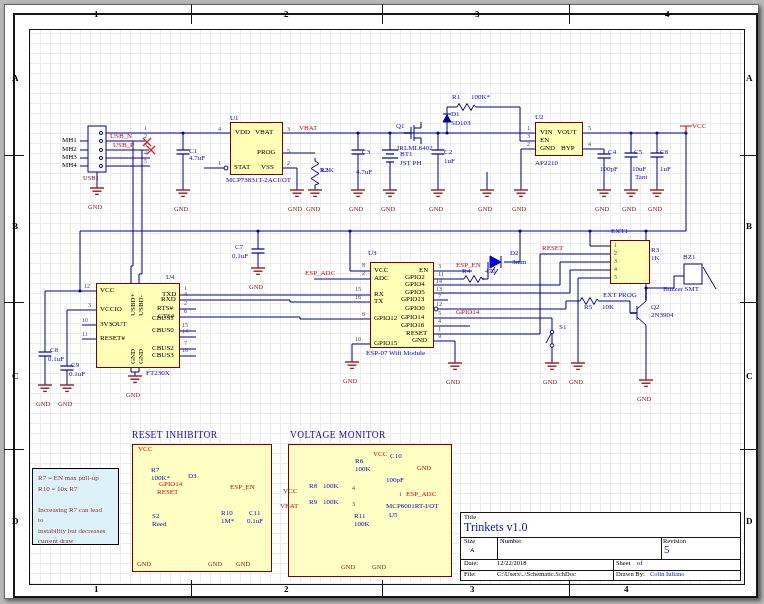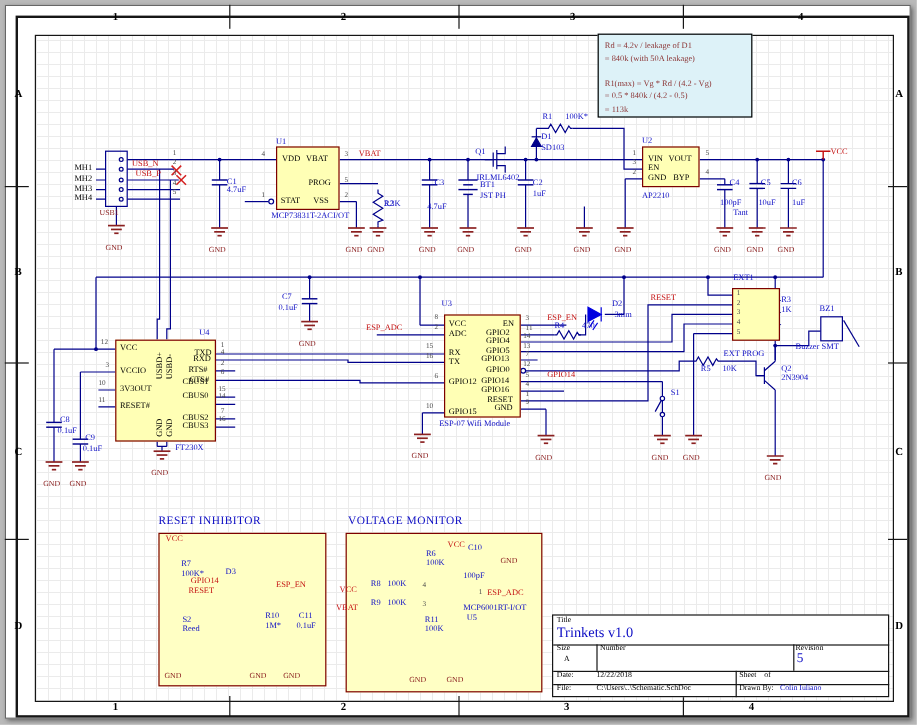--- a/index.html
+++ b/index.html
@@ -262,26 +262,27 @@
     </g>
 
     <g stroke="#d42020" stroke-width="1.3">
       <line x1="143" y1="138" x2="151" y2="146"></line>
         <line x1="151" y1="138" x2="143" y2="146"></line>
       <line x1="147" y1="146" x2="155" y2="154"></line>
         <line x1="155" y1="146" x2="147" y2="154"></line>
     </g>
   </svg>
 
-  <div class="notebox" style="left:498px;top:28px;width:129px;height:70px">Rd = 4.2v / leakage of D1
-    = 840k (with 50A leakage)
-
-R1(max) = Vg * Rd / (4.2 - Vg)
-    = 0.5 * 840k / (4.2 - 0.5)
-    = 113k</div>
+  <div class="notebox" style="left:32px;top:468px;width:87px;height:77px">R7 = EN max pull-up
+R10 = 10x R7
+
+Increasing R7 can lead
+to
+instability but decreases
+current draw</div>
 
   <div id="tblock">
     <div class="ln" style="left:0;top:24px;width:280px;height:1px"></div>
     <div class="ln" style="left:0;top:46px;width:280px;height:1px"></div>
     <div class="ln" style="left:0;top:57px;width:280px;height:1px"></div>
     <div class="ln" style="left:36px;top:24px;width:1px;height:22px"></div>
     <div class="ln" style="left:200px;top:24px;width:1px;height:22px"></div>
     <div class="ln" style="left:152px;top:46px;width:1px;height:22px"></div>
   </div>
   <span class="tb" style="left:464px;top:513px">Title</span>
@@ -393,21 +394,21 @@
       <span class="lb num" style="left: 527px; top: 125px;">1</span>
       <span class="lb num" style="left: 527px; top: 133px;">3</span>
       <span class="lb num" style="left: 527px; top: 141px;">2</span>
       <span class="lb num" style="left: 588px; top: 125px;">5</span>
       <span class="lb num" style="left: 588px; top: 141px;">4</span>
       <span class="lb des" style="left: 535px; top: 160px;">AP2210</span>
       <span class="lb des" style="left: 608px; top: 149px;">C4</span>
       <span class="lb val" style="left: 600px; top: 166px;">100pF</span>
       <span class="lb des" style="left: 634px; top: 149px;">C5</span>
       <span class="lb val" style="left: 632px; top: 166px;">10uF</span>
-      <span class="lb val" style="left: 611px; top: 174px;">Tant</span>
+      <span class="lb val" style="left: 635px; top: 174px;">Tant</span>
       <span class="lb des" style="left: 660px; top: 149px;">C6</span>
       <span class="lb val" style="left: 660px; top: 166px;">1uF</span>
       <span class="lb pwr" style="left: 692px; top: 123px;">VCC</span>
       <span class="lb des" style="left: 235px; top: 244px;">C7</span>
       <span class="lb val" style="left: 232px; top: 253px;">0.1uF</span>
       <span class="lb des" style="left: 166px; top: 274px;">U4</span>
       <span class="lb pn" style="left: 100px; top: 287px;">VCC</span>
       <span class="lb pn" style="left: 100px; top: 306px;">VCCIO</span>
       <span class="lb pn" style="left: 100px; top: 321px;">3V3OUT</span>
       <span class="lb pn" style="left: 100px; top: 335px;">RESET#</span>

